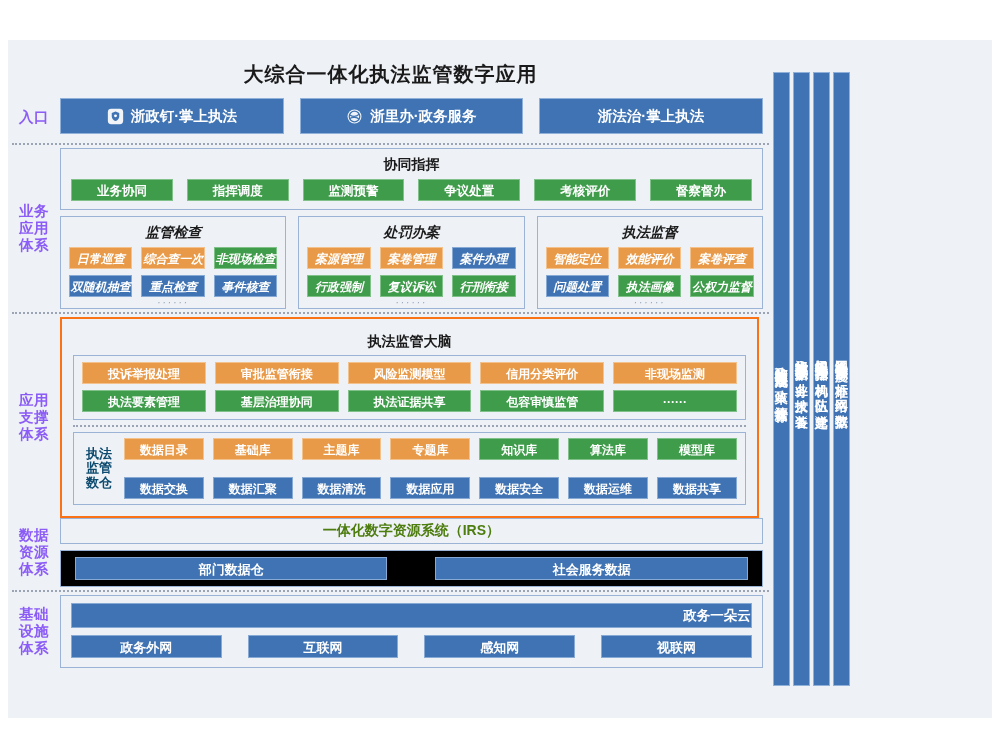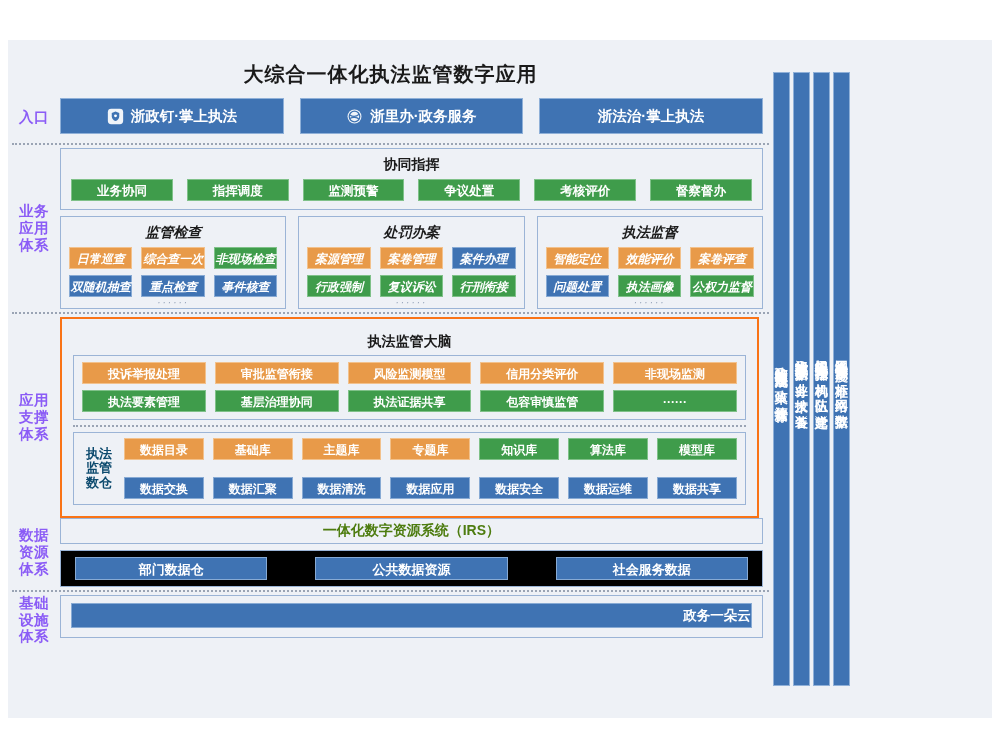--- a/index.html
+++ b/index.html
@@ -466,40 +466,45 @@
               <span>数据</span>
               <span>资源</span>
               <span>体系</span>
             </div>
           </div>
           <div class="body-area">
             <div class="irs-bar">一体化数字资源系统（IRS）</div>
             <div class="res-panel">
               <div class="res-row">
                 <div class="chip blue">部门数据仓</div>
-                <div class="chip blue">公共数据资源</div>
                 <div class="chip blue">社会服务数据</div>
               </div>
             </div>
           </div>
         </div>
 
         <div class="dotted-sep"></div>
 
         <div class="row-wrap">
           <div class="rail">
             <div>
               <span>基础</span>
               <span>设施</span>
               <span>体系</span>
             </div>
           </div>
           <div class="body-area">
             <div class="infra-panel">
               <div class="infra-cloud">政务一朵云</div>
+              <div class="infra-row">
+                <div class="chip blue">政务外网</div>
+                <div class="chip blue">互联网</div>
+                <div class="chip blue">感知网</div>
+                <div class="chip blue">视联网</div>
+              </div>
             </div>
           </div>
         </div>
 
       </div>
 
       <div class="side-col">
         <div class="pillar">政策制度体系（法规、政策、评价指标）</div>
         <div class="pillar">标准规范体系（数据、业务、技术、装备）</div>
         <div class="pillar">组织保障体系（指挥、机构、队伍、党建）</div>

